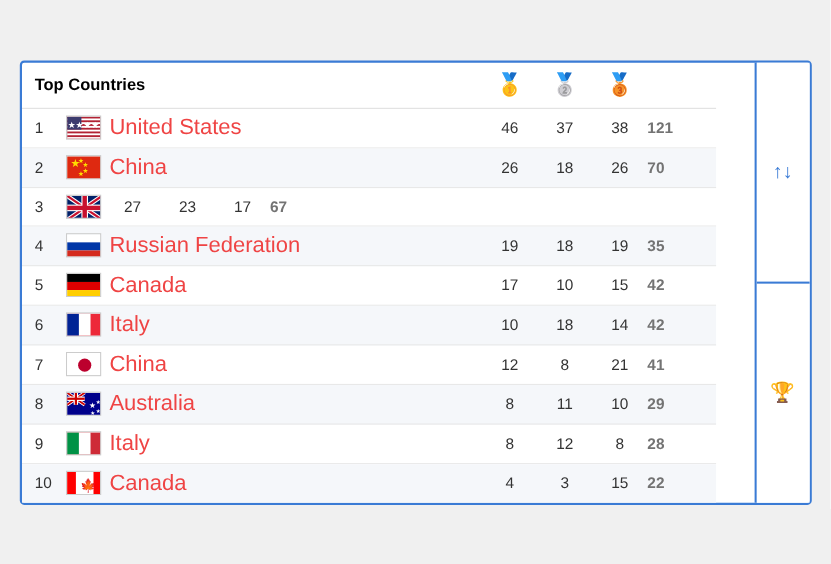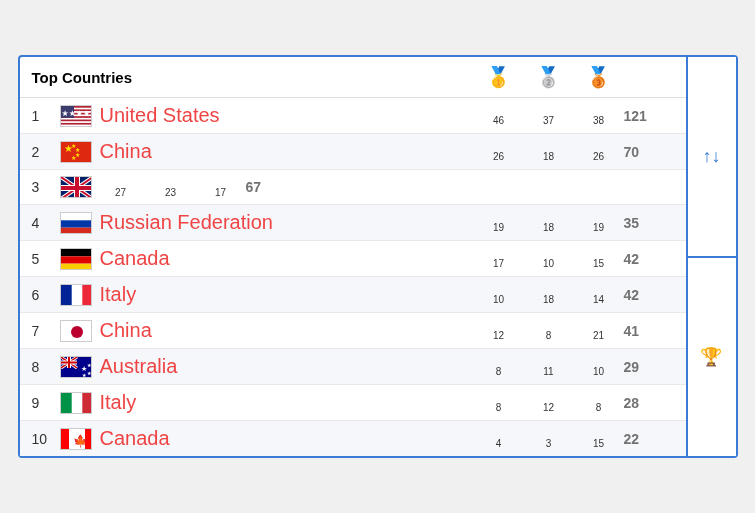--- a/index.html
+++ b/index.html
@@ -11,20 +11,21 @@
       align-items: center;
       width: 755px;
       height: 513px;
     }
     .container {
       display: flex;
       border: 2px solid #3a7bd5;
       border-radius: 4px;
       background: #fff;
       width: 720px;
+      gap: 35px;
     }
     .table-section {
       flex: 1;
       padding: 0;
     }
     .header-row {
       display: flex;
       align-items: center;
       padding: 8px 12px;
       border-bottom: 1px solid #e0e0e0;
@@ -73,23 +74,22 @@
     }
     .country-name {
       flex: 1;
       font-size: 20px;
       color: #ef4444;
       padding-left: 4px;
     }
     .medal-count {
       width: 50px;
       text-align: center;
-      font-size: 10px;
+      font-size: 14px;
       color: #333;
-      margin-top: 10px;
     }
     .total-count {
       width: 50px;
       text-align: left;
       font-size: 14px;
       font-weight: bold;
       color: #737373;
     }
     .side-buttons {
       display: flex;

